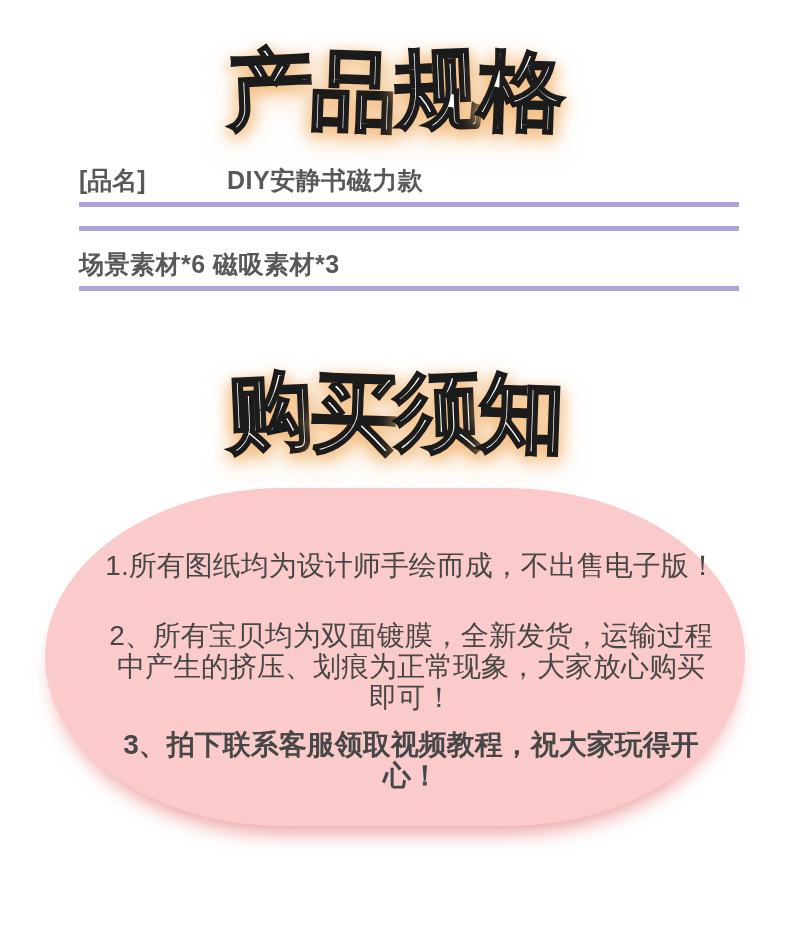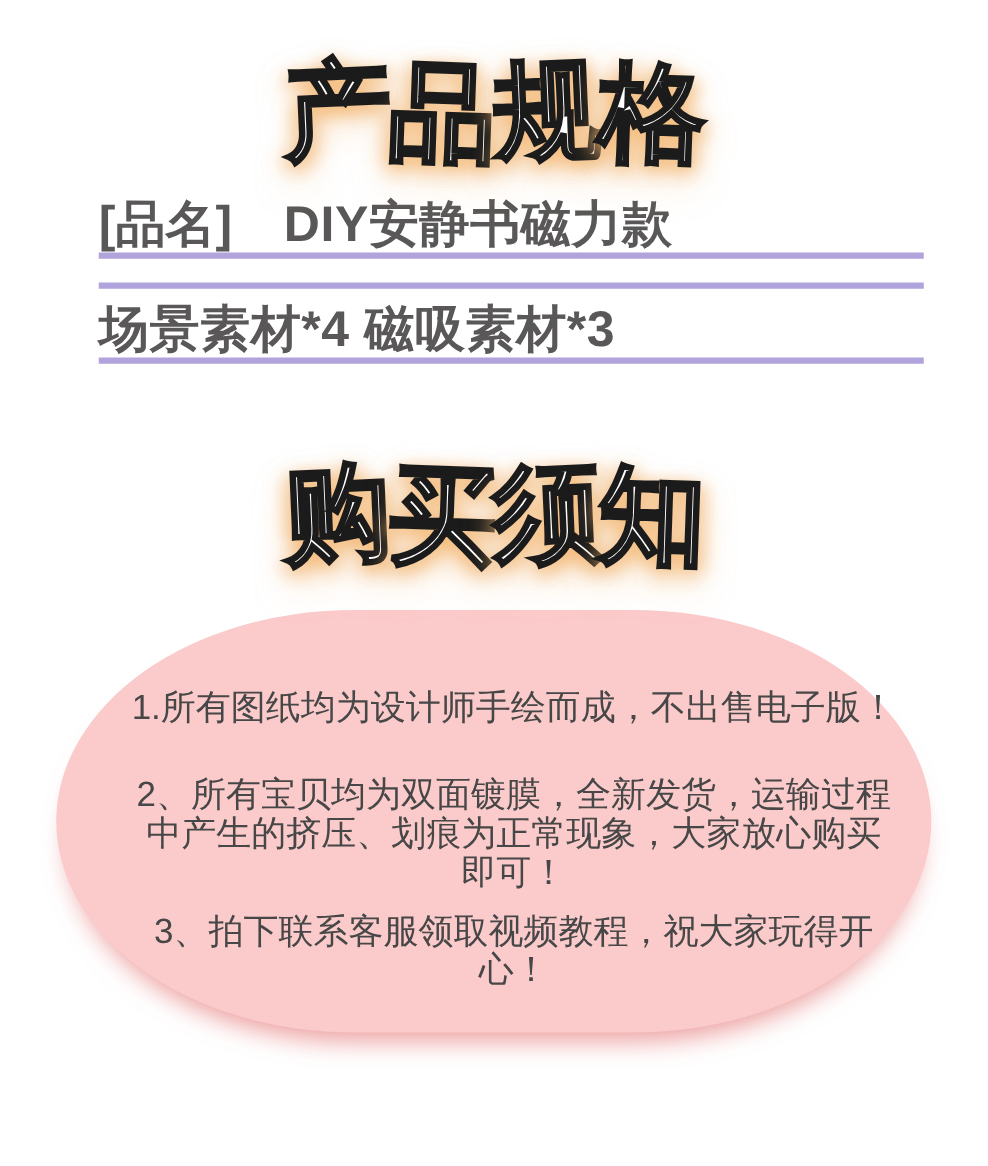--- a/index.html
+++ b/index.html
@@ -39,21 +39,21 @@
   .outline-title span:nth-child(odd){transform:rotate(-2.5deg);}
   .outline-title span:nth-child(even){transform:rotate(2deg) translateY(2px);}
   .title1{padding-top:44px;}
   .title2{margin-top:75px;}
 
   
   .specs{margin:28px 51px 0 79px;}
   .spec-row{
     display:flex;
     align-items:flex-end;
-    font-size:40px;
+    font-size:25px;
     line-height:36px;
     font-weight:700;
     color:var(--spec-text);
     border-bottom:5px solid var(--line-purple);
     padding-bottom:4px;
     margin-bottom:15px;
   }
   .spec-label{flex:none;width:148px;}
   .spec-value{letter-spacing:.5px;}
 
@@ -65,38 +65,38 @@
     border-radius:240px / 170px;
     padding:62px 28px 0 60px;
     box-shadow:0 16px 20px -9px rgba(233,138,138,.8);
     color:var(--note-text);
     font-size:28px;
     line-height:31px;
     text-align:center;
   }
   .pill p{margin:0 0 39px;}
   .pill p:nth-of-type(2){margin-bottom:16px;}
-  .pill p:last-of-type{margin-bottom:12px;}
+  .pill p:last-of-type{margin-bottom:12px;font-weight:bold;}
 </style>
 </head>
 <body>
 
 <div class="page">
 
   <h1 class="outline-title title1"><span>产</span><span>品</span><span>规</span><span>格</span></h1>
 
   <div class="specs">
     <div class="spec-row">
       <span class="spec-label">[品名]</span>
       <span class="spec-value">DIY安静书磁力款</span>
     </div>
     <div class="spec-row">
     </div>
     <div class="spec-row">
-      <span class="spec-value">场景素材*4 磁吸素材*3</span>
+      <span class="spec-value">场景素材*6 磁吸素材*3</span>
     </div>
   </div>
 
   <h1 class="outline-title title2"><span>购</span><span>买</span><span>须</span><span>知</span></h1>
 
   <div class="pill">
     <p>1.所有图纸均为设计师手绘而成，不出售电子版！</p>
     <p>2、所有宝贝均为双面镀膜，全新发货，运输过程中产生的挤压、划痕为正常现象，大家放心购买即可！</p>
     <p>3、拍下联系客服领取视频教程，祝大家玩得开心！</p>
   </div>

